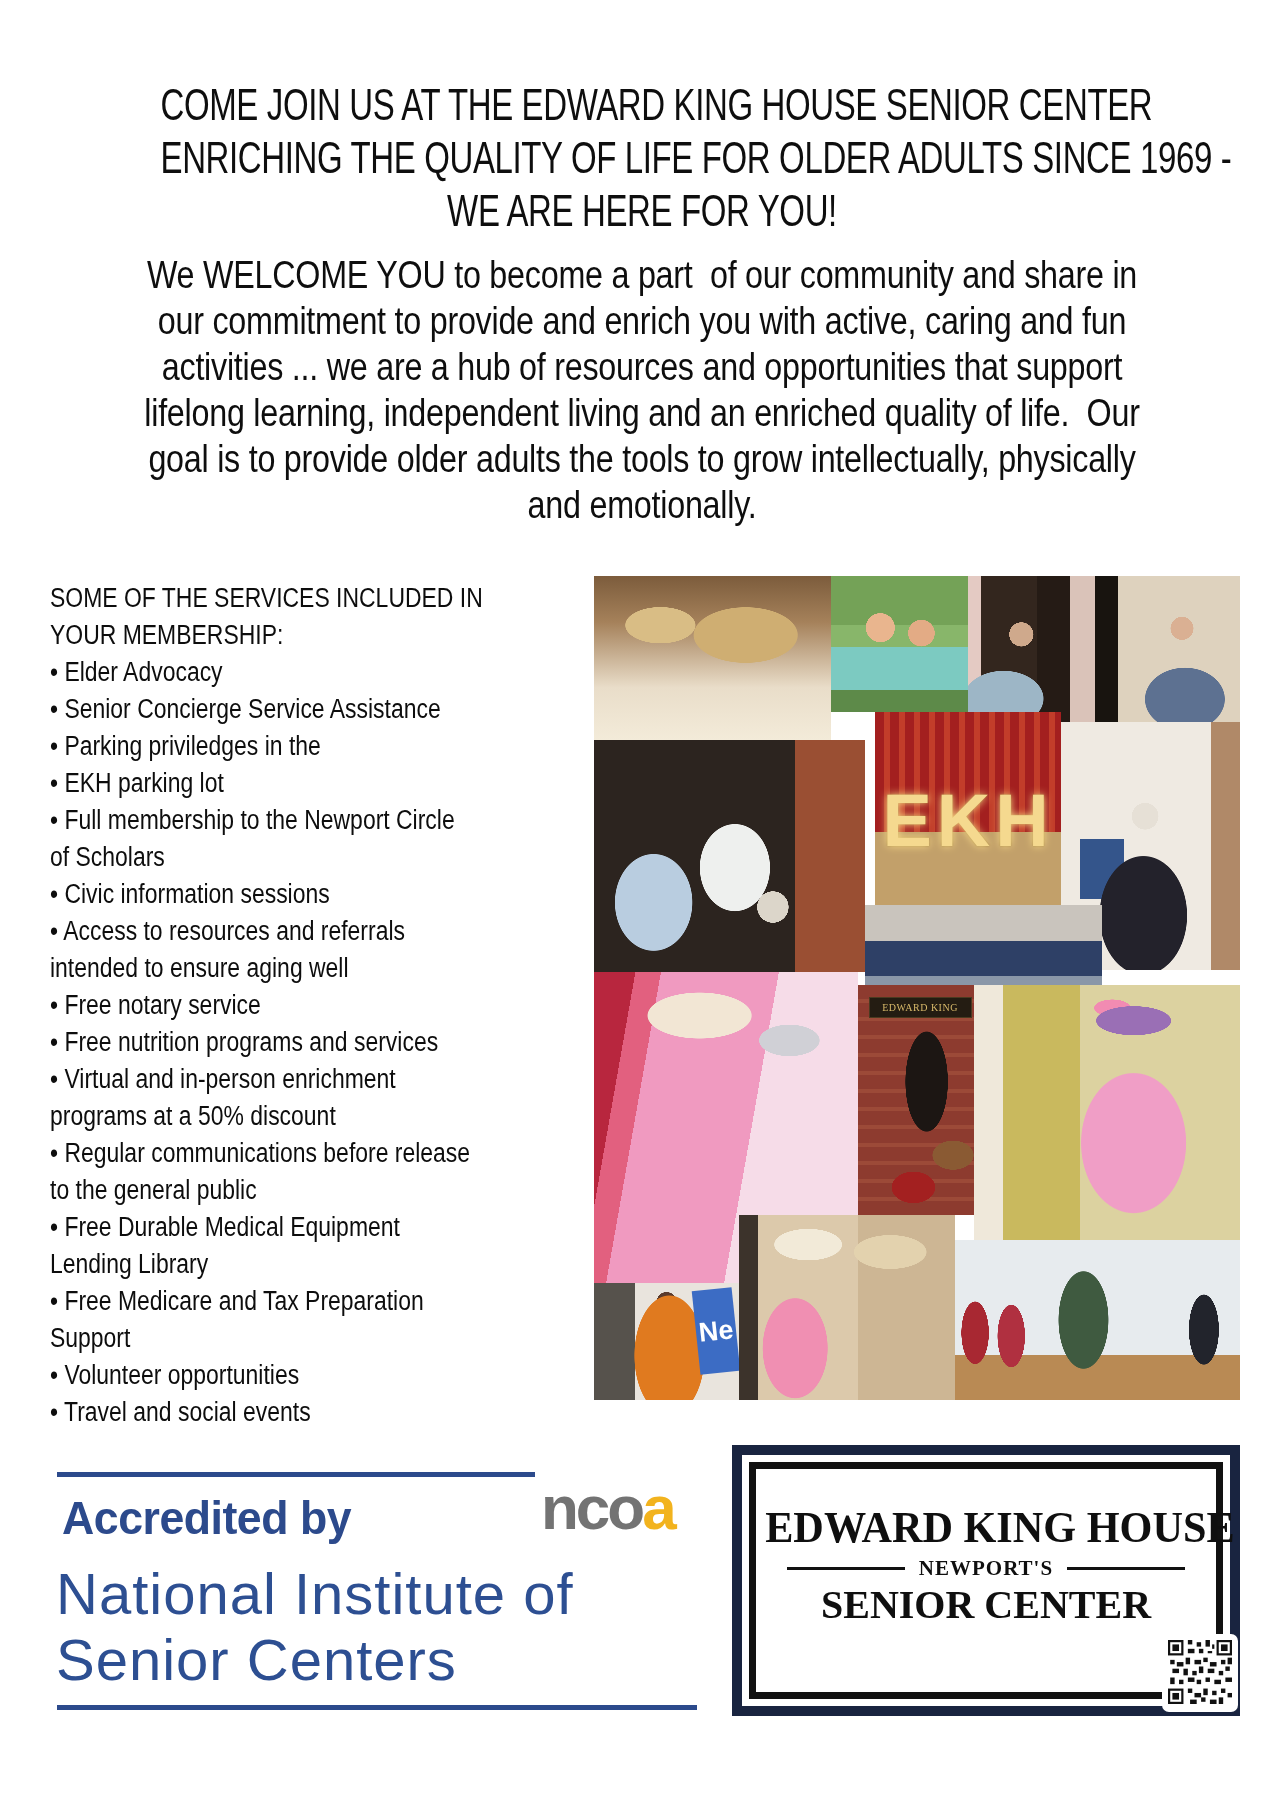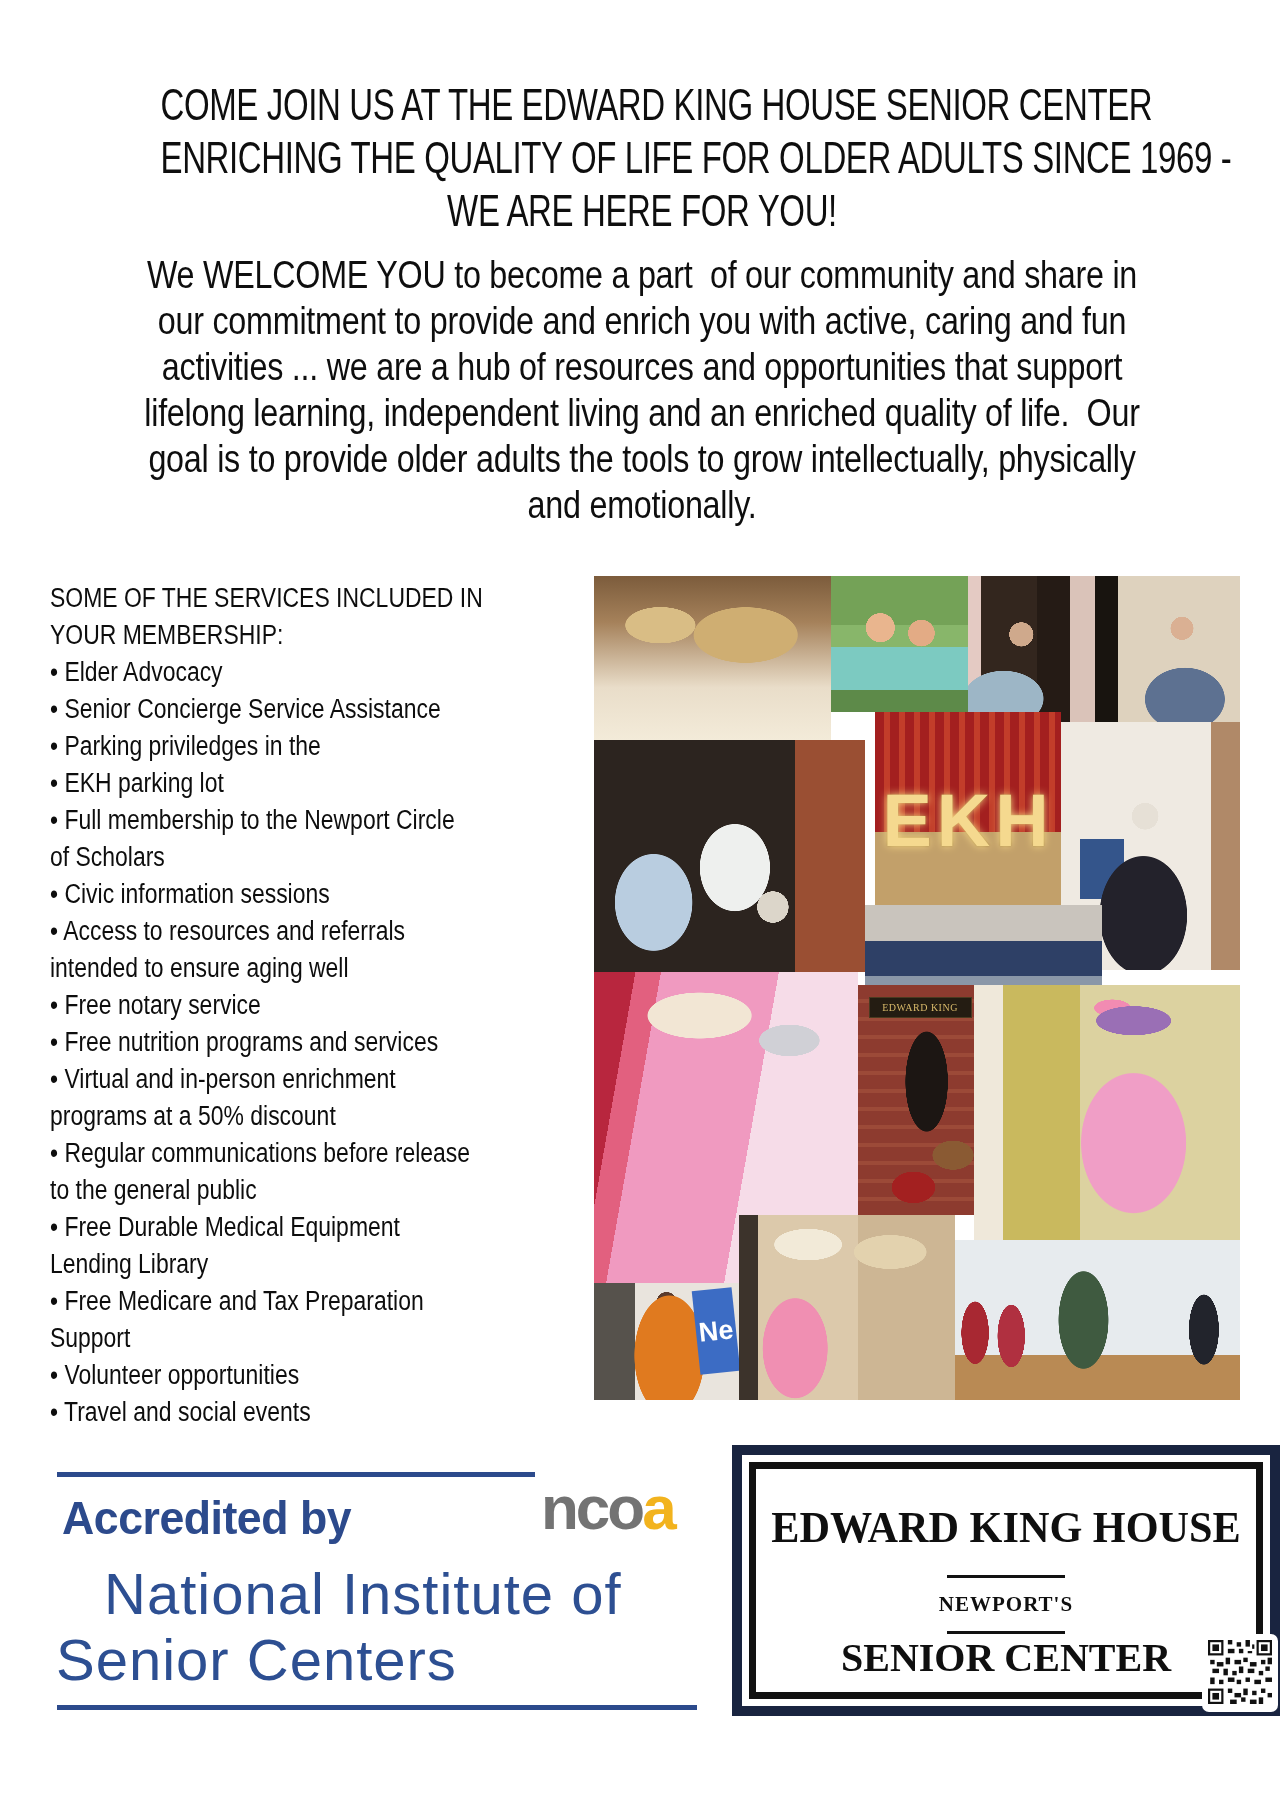--- a/index.html
+++ b/index.html
@@ -121,35 +121,35 @@
   #accredited-by {
     position:absolute; left:62px; top:1490px;
     font-size:47px; font-weight:bold; color:#2c4a8c; letter-spacing:-0.5px;
     transform: scaleX(0.95); transform-origin:left top; }
   #ncoa-logo {
     position:absolute; left:541px; top:1472px;
     font-size:62px; font-weight:bold; letter-spacing:-3px; }
   #org-line1, #org-line2 {
     position:absolute; left:56px;
     font-size:58px; font-weight:400; letter-spacing:1px; color:#2d4f92; white-space:pre; }
-  #org-line1 { top:1560px;margin-left:48px; }
+  #org-line1 { top:1560px; }
   #org-line2 { top:1626px; }
 
   
   #ekh-box {
-    position:absolute; left:732px; top:1445px; width:548px; height:271px;
+    position:absolute; left:732px; top:1445px; width:508px; height:271px;
     background:#192440; }
   #ekh-box .inner-white { position:absolute; inset:10px; background:#ffffff; }
   #ekh-box .black-frame { position:absolute; inset:17px; border:7px solid #111111; }
   #ekh-box .logo-text {
     position:absolute; left:24px; right:24px; top:24px; bottom:24px;
     text-align:center; font-family:"Liberation Serif", serif; color:#0f0f0f; }
   #ekh-line1 { margin-top:34px; font-weight:bold; font-size:44px; line-height:50px;
     white-space:pre; transform:scaleX(0.96); transform-origin:center; }
-  .newports-row { display:flex; align-items:center; justify-content:center; gap:14px; margin-top:22px;flex-direction:column; }
+  .newports-row { display:flex; align-items:center; justify-content:center; gap:14px; margin-top:3px; }
   .newports-row .hline { width:118px; height:3px; background:#111111; }
   #ekh-line2 { font-weight:bold; font-size:21px; letter-spacing:1px; white-space:pre; }
   #ekh-line3 { font-weight:bold; font-size:40px; white-space:pre; }
   #qr-plate {
     position:absolute; right:2px; bottom:4px; width:76px; height:78px;
     background:#ffffff; border-radius:7px; padding:6px; z-index:5; }
 </style>
 </head>
 <body>
 

